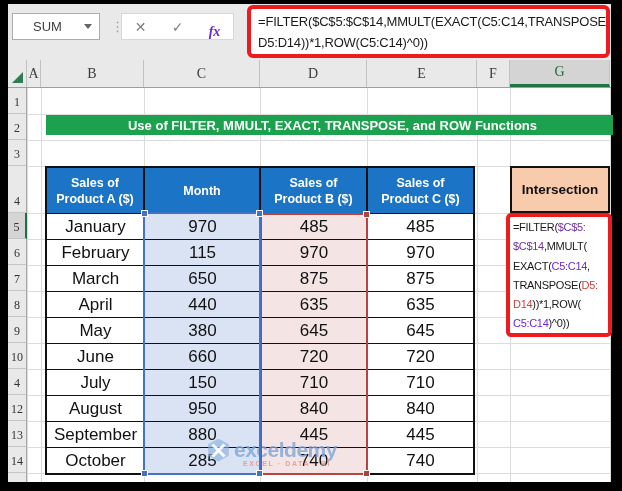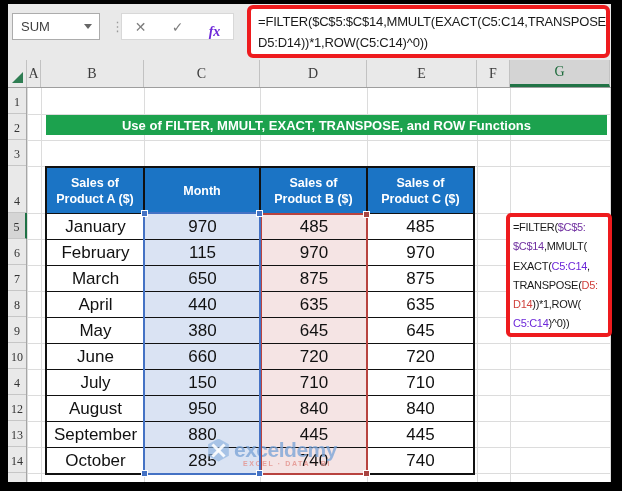--- a/index.html
+++ b/index.html
@@ -3,21 +3,21 @@
 <meta charset="utf-8">
 <style>
   html,body{margin:0;padding:0;background:#222;}
   .frame{position:relative;width:622px;height:491px;background:#000;overflow:hidden;
          font-family:"Liberation Sans",sans-serif;-webkit-font-smoothing:antialiased;}
 
   
   .toolbar{position:absolute;left:8px;top:4px;width:603px;height:56px;background:#E9E9E9;}
   .name-box{position:absolute;left:4px;top:9px;width:88px;height:27px;background:#fff;
             border:1px solid #ACACAC;box-sizing:border-box;display:flex;align-items:center;}
-  .name-box .nb-text{font-size:13px;color:#3f3f3f;padding-left:8px;flex:1;}
+  .name-box .nb-text{font-size:13px;color:#3f3f3f;padding-left:20px;flex:1;}
   .nb-caret{width:0;height:0;border-left:4px solid transparent;border-right:4px solid transparent;
             border-top:5px solid #666;margin-right:7px;}
   .tb-dots{position:absolute;left:103px;top:8px;height:28px;display:flex;align-items:center;
            color:#9a9a9a;font-size:13px;letter-spacing:0;}
   .fx-box{position:absolute;left:113px;top:9px;width:113px;height:27px;background:#fff;
           border:1px solid #D8D8D8;box-sizing:border-box;display:flex;align-items:center;
           justify-content:space-around;}
   .fx-box .tb-btn{color:#7e7e7e;font-size:14px;line-height:1;cursor:default;}
   .fx-box .tb-fx{font-family:"Liberation Serif",serif;font-style:italic;font-weight:700;font-size:14px;color:#6d28d9;margin-top:10px;}
   .fbar{position:absolute;left:239px;top:1px;width:363px;height:53px;background:#fff;
@@ -162,21 +162,21 @@
       <div class="row-num">7</div>
       <div class="row-num">8</div>
       <div class="row-num">9</div>
       <div class="row-num">10</div>
       <div class="row-num">4</div>
       <div class="row-num">12</div>
       <div class="row-num">13</div>
       <div class="row-num">14</div>
     </div>
 
-    <div class="banner" id="banner" style="background: rgb(28, 162, 78);">Use of FILTER, MMULT, EXACT, TRANSPOSE, and ROW Functions</div>
+    <div class="banner" id="banner" style="background: rgb(28, 162, 78); padding-left: 6px;">Use of FILTER, MMULT, EXACT, TRANSPOSE, and ROW Functions</div>
 
     <div class="x-table">
       <div class="t-hrow" id="t-head" style="background: rgb(27, 116, 197);">
         <div class="t-hcell">Sales of Product A ($)</div>
         <div class="t-hcell">Month</div>
         <div class="t-hcell">Sales of Product B ($)</div>
         <div class="t-hcell">Sales of Product C ($)</div>
       </div>
       <div id="t-body">
 
@@ -255,20 +255,21 @@
       <span class="handle h-red h-tr"></span>
       <span class="handle h-red h-br"></span>
     </div>
     <div class="sel-blue">
       <span class="handle h-blue h-tl"></span>
       <span class="handle h-blue h-tr"></span>
       <span class="handle h-blue h-bl"></span>
       <span class="handle h-blue h-br"></span>
     </div>
 
+    <div class="isec-head">Intersection</div>
     <div class="isec-box" id="isec-box">
         <div class="f-line"><span class="seg-k">=FILTER(</span><span class="seg-p">$C$5:</span></div>
         <div class="f-line"><span class="seg-p">$C$14</span><span class="seg-k">,MMULT(</span></div>
         <div class="f-line"><span class="seg-k">EXACT(</span><span class="seg-b">C5:C14</span><span class="seg-k">,</span></div>
         <div class="f-line"><span class="seg-k">TRANSPOSE(</span><span class="seg-r">D5:</span></div>
         <div class="f-line"><span class="seg-r">D14</span><span class="seg-k">))*1,ROW(</span></div>
         <div class="f-line"><span class="seg-b">C5:C14</span><span class="seg-k">)^0))</span></div>
       </div>
 
   </div>

